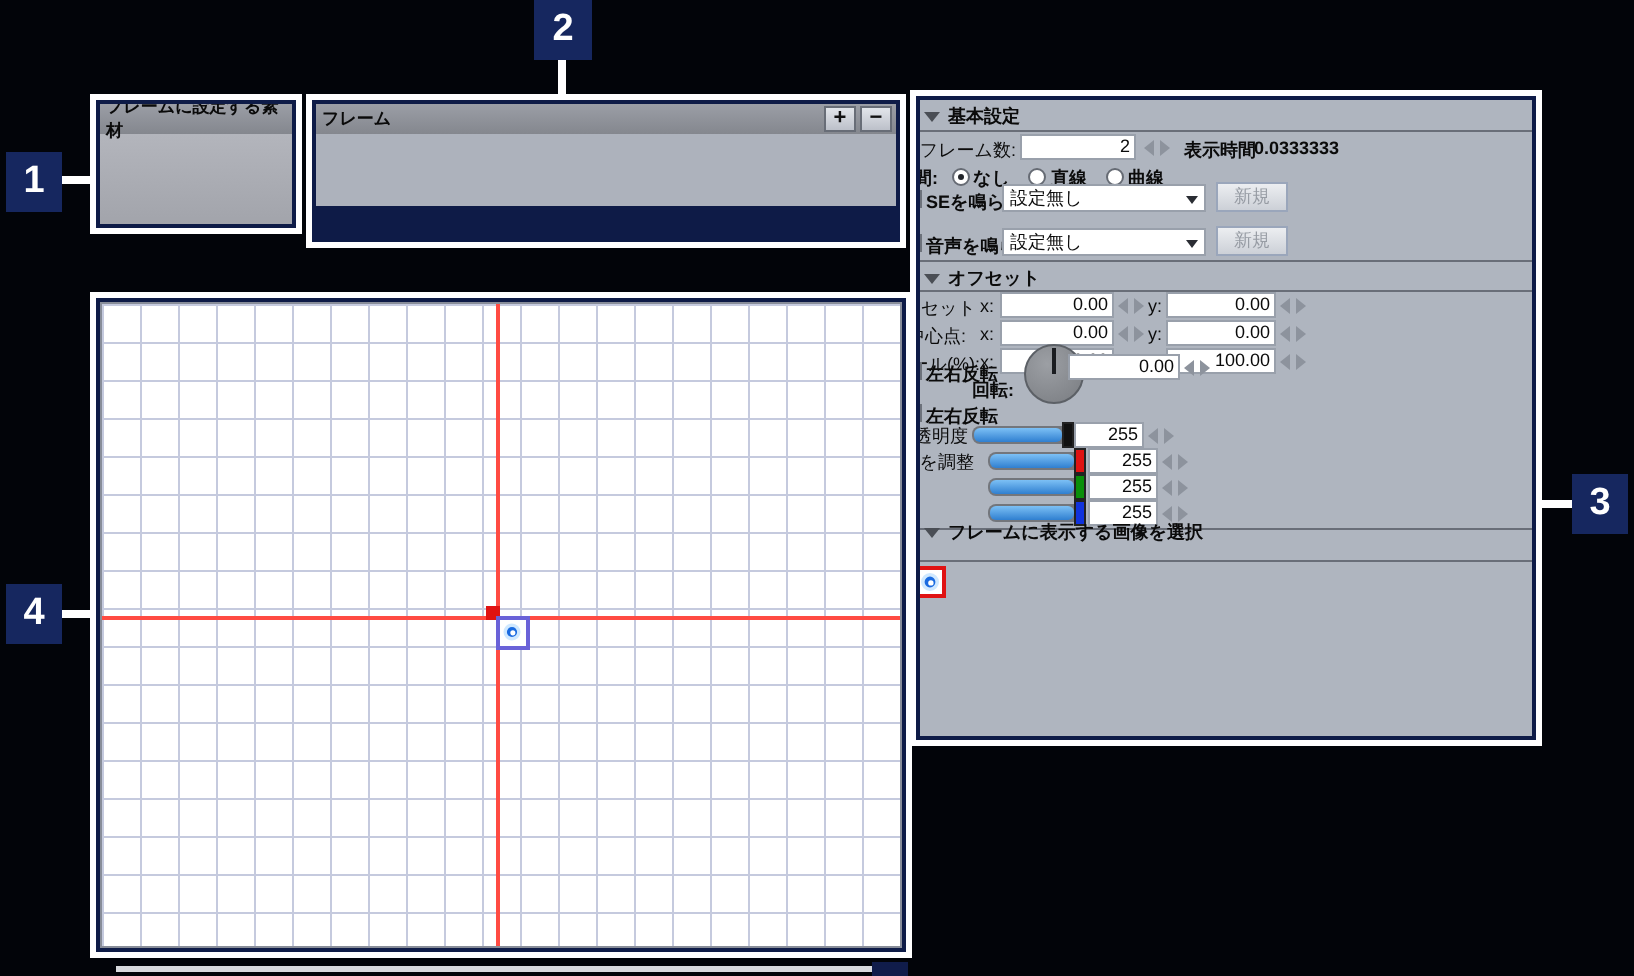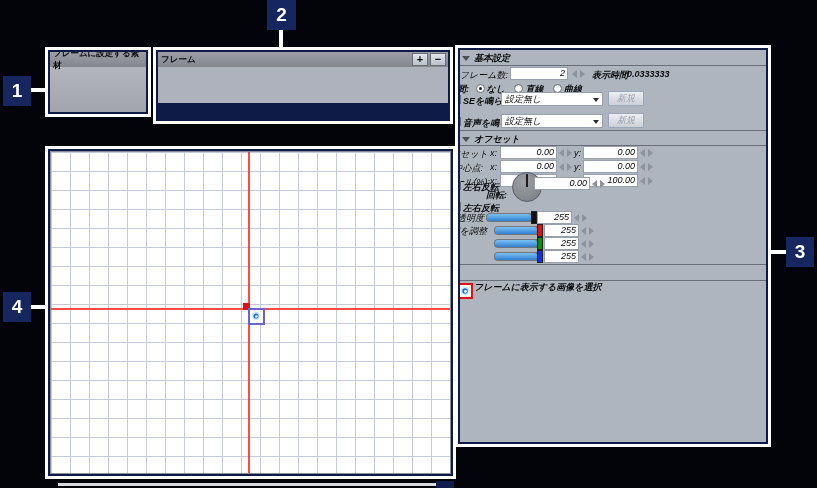--- a/index.html
+++ b/index.html
@@ -128,21 +128,21 @@
     <div class="p-inner">
       <div class="bar-header">
         <span>フレーム</span>
         <div class="pm-btn" style="right:20px;">+</div>
         <div class="pm-btn" style="right:2px;">−</div>
       </div>
       <div class="frame-body"></div>
     </div>
   </div>
 
-  <div class="panel" style="left:455px; top:45px; width:316px; height:402px;font-style:italic;">
+  <div class="panel" style="left:455px; top:45px; width:316px; height:328px;">
     <div class="p-inner settings">
 
       <div class="abs" style="left:2px; top:2px;">
         <span class="tri-down"></span><span class="sec-title">基本設定</span>
       </div>
       <div class="hr" style="top:15px;"></div>
 
       <div class="abs" style="right:258px; top:19px;">表示するフレーム数:</div>
       <div class="numbox" style="left:50px; top:17px; width:58px;">2</div>
       <div class="arrows" style="left:112px; top:17px;">
@@ -273,21 +273,21 @@
         <div class="slider-fill"></div>
         <div class="slider-handle" style="background:#1133dd;"></div>
       </div>
       <div class="numbox" style="left:84px; top:200px; width:35px;">255</div>
       <div class="arrows" style="left:121px; top:200px;">
           <span class="arr l"></span>
           <span class="arr r"></span>
         </div>
 
       <div class="hr" style="top:214px;"></div>
-      <div class="abs" style="left:2px; top:231px;">
+      <div class="abs" style="left:2px; top:210px;">
         <span class="tri-down"></span><span class="sec-title">フレームに表示する画像を選択</span>
       </div>
       <div class="hr" style="top:230px;"></div>
       <div class="thumb-sel" style="left:-2px; top:233px;">
         <div class="target-icon"></div>
       </div>
 
       <div class="mag" style="left:2px; top:406px;">
         <div class="mag-handle"></div>
       </div>

